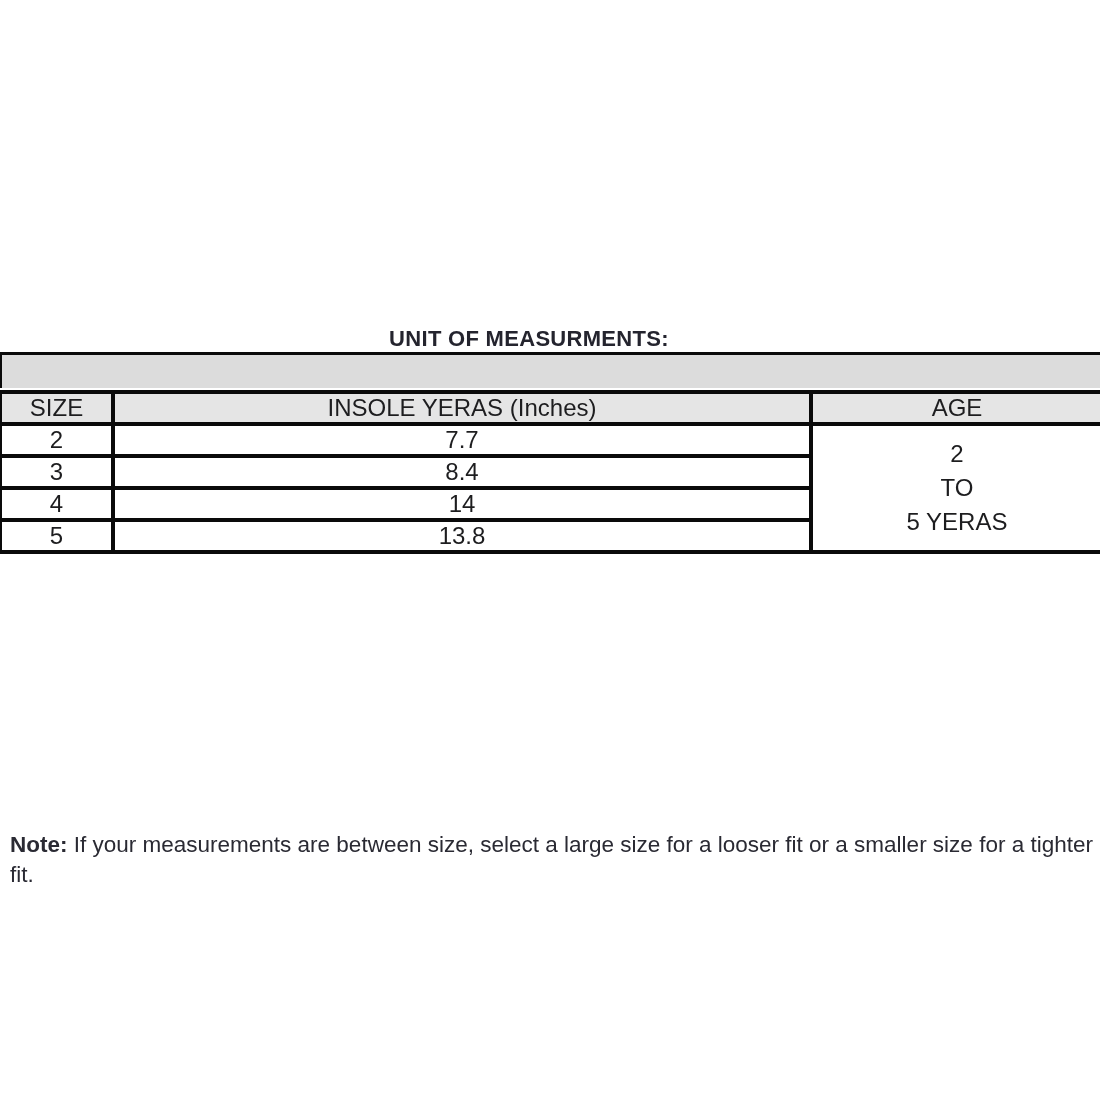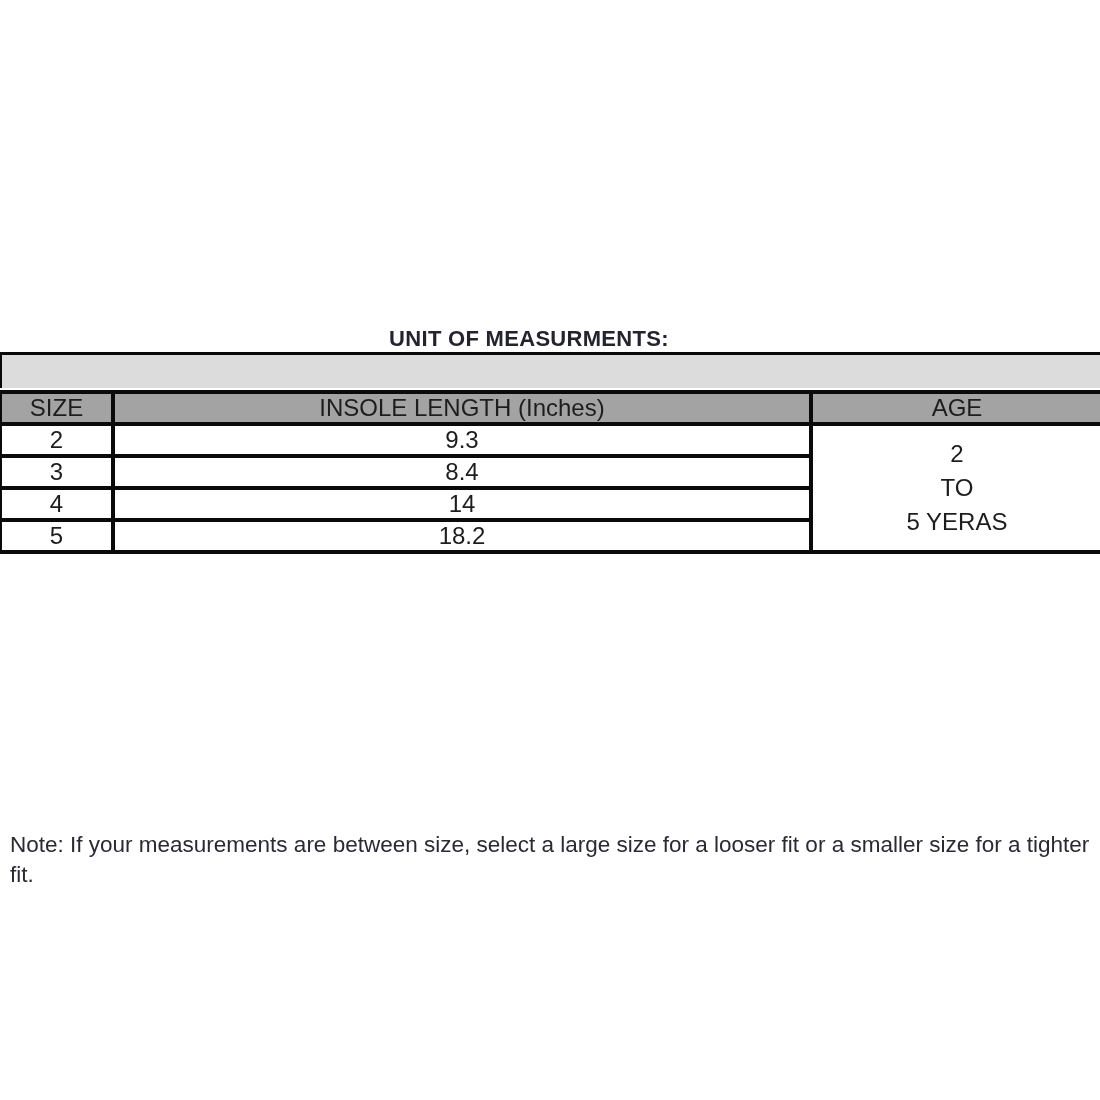--- a/index.html
+++ b/index.html
@@ -46,21 +46,21 @@
     table-layout: fixed;
     border-top: 4px solid #0a0a0a;
     border-left: 2px solid #0a0a0a;
     border-bottom: 4px solid #0a0a0a;
   }
   col.col-size   { width: 112px; }
   col.col-insole { width: 698px; }
   col.col-age    { width: 290px; }
 
   table.size-chart th {
-    background: #a3a3a3;
+    background: #e5e5e5;
     font-weight: 400;
     font-size: 24px;
     color: #1d1d1f;
     height: 31px;
     text-align: center;
     vertical-align: middle;
     border-bottom: 4px solid #0a0a0a;
     padding: 0;
   }
   table.size-chart td {
@@ -84,62 +84,62 @@
 
   
   .note {
     margin-top: 276px;
     margin-left: 10px;
     width: 1085px;
     font-size: 22.5px;
     line-height: 30px;
     color: #2a2a33;
   }
-  .note b { font-weight: 400; text-align: right; }
+  .note b { font-weight: 700; text-align: right; }
 </style>
 </head>
 <body>
 
 <div class="chart-title">UNIT OF MEASURMENTS:</div>
 
 <div class="top-band"></div>
 
 <table class="size-chart">
   <colgroup>
     <col class="col-size">
     <col class="col-insole">
     <col class="col-age">
   </colgroup>
   <thead>
     <tr>
       <th>SIZE</th>
-      <th class="v-divider">INSOLE LENGTH (Inches)</th>
+      <th class="v-divider">INSOLE YERAS (Inches)</th>
       <th class="v-divider">AGE</th>
     </tr>
   </thead>
   <tbody>
     <tr>
       <td>2</td>
-      <td class="v-divider">9.3</td>
+      <td class="v-divider">7.7</td>
       <td class="v-divider age-range-cell" rowspan="4">
         <span class="age-line">2</span>
         <span class="age-line">TO</span>
         <span class="age-line">5 YERAS</span>
       </td>
     </tr>
     <tr>
       <td>3</td>
       <td class="v-divider">8.4</td>
     </tr>
     <tr>
       <td>4</td>
       <td class="v-divider">14</td>
     </tr>
     <tr>
       <td>5</td>
-      <td class="v-divider">18.2</td>
+      <td class="v-divider">13.8</td>
     </tr>
   </tbody>
 </table>
 
 <div class="note">
   <b>Note:</b><span> If your measurements are between size, select a large size for a looser fit or a smaller size for a tighter fit.</span>
 </div>
 
 </body></html>

